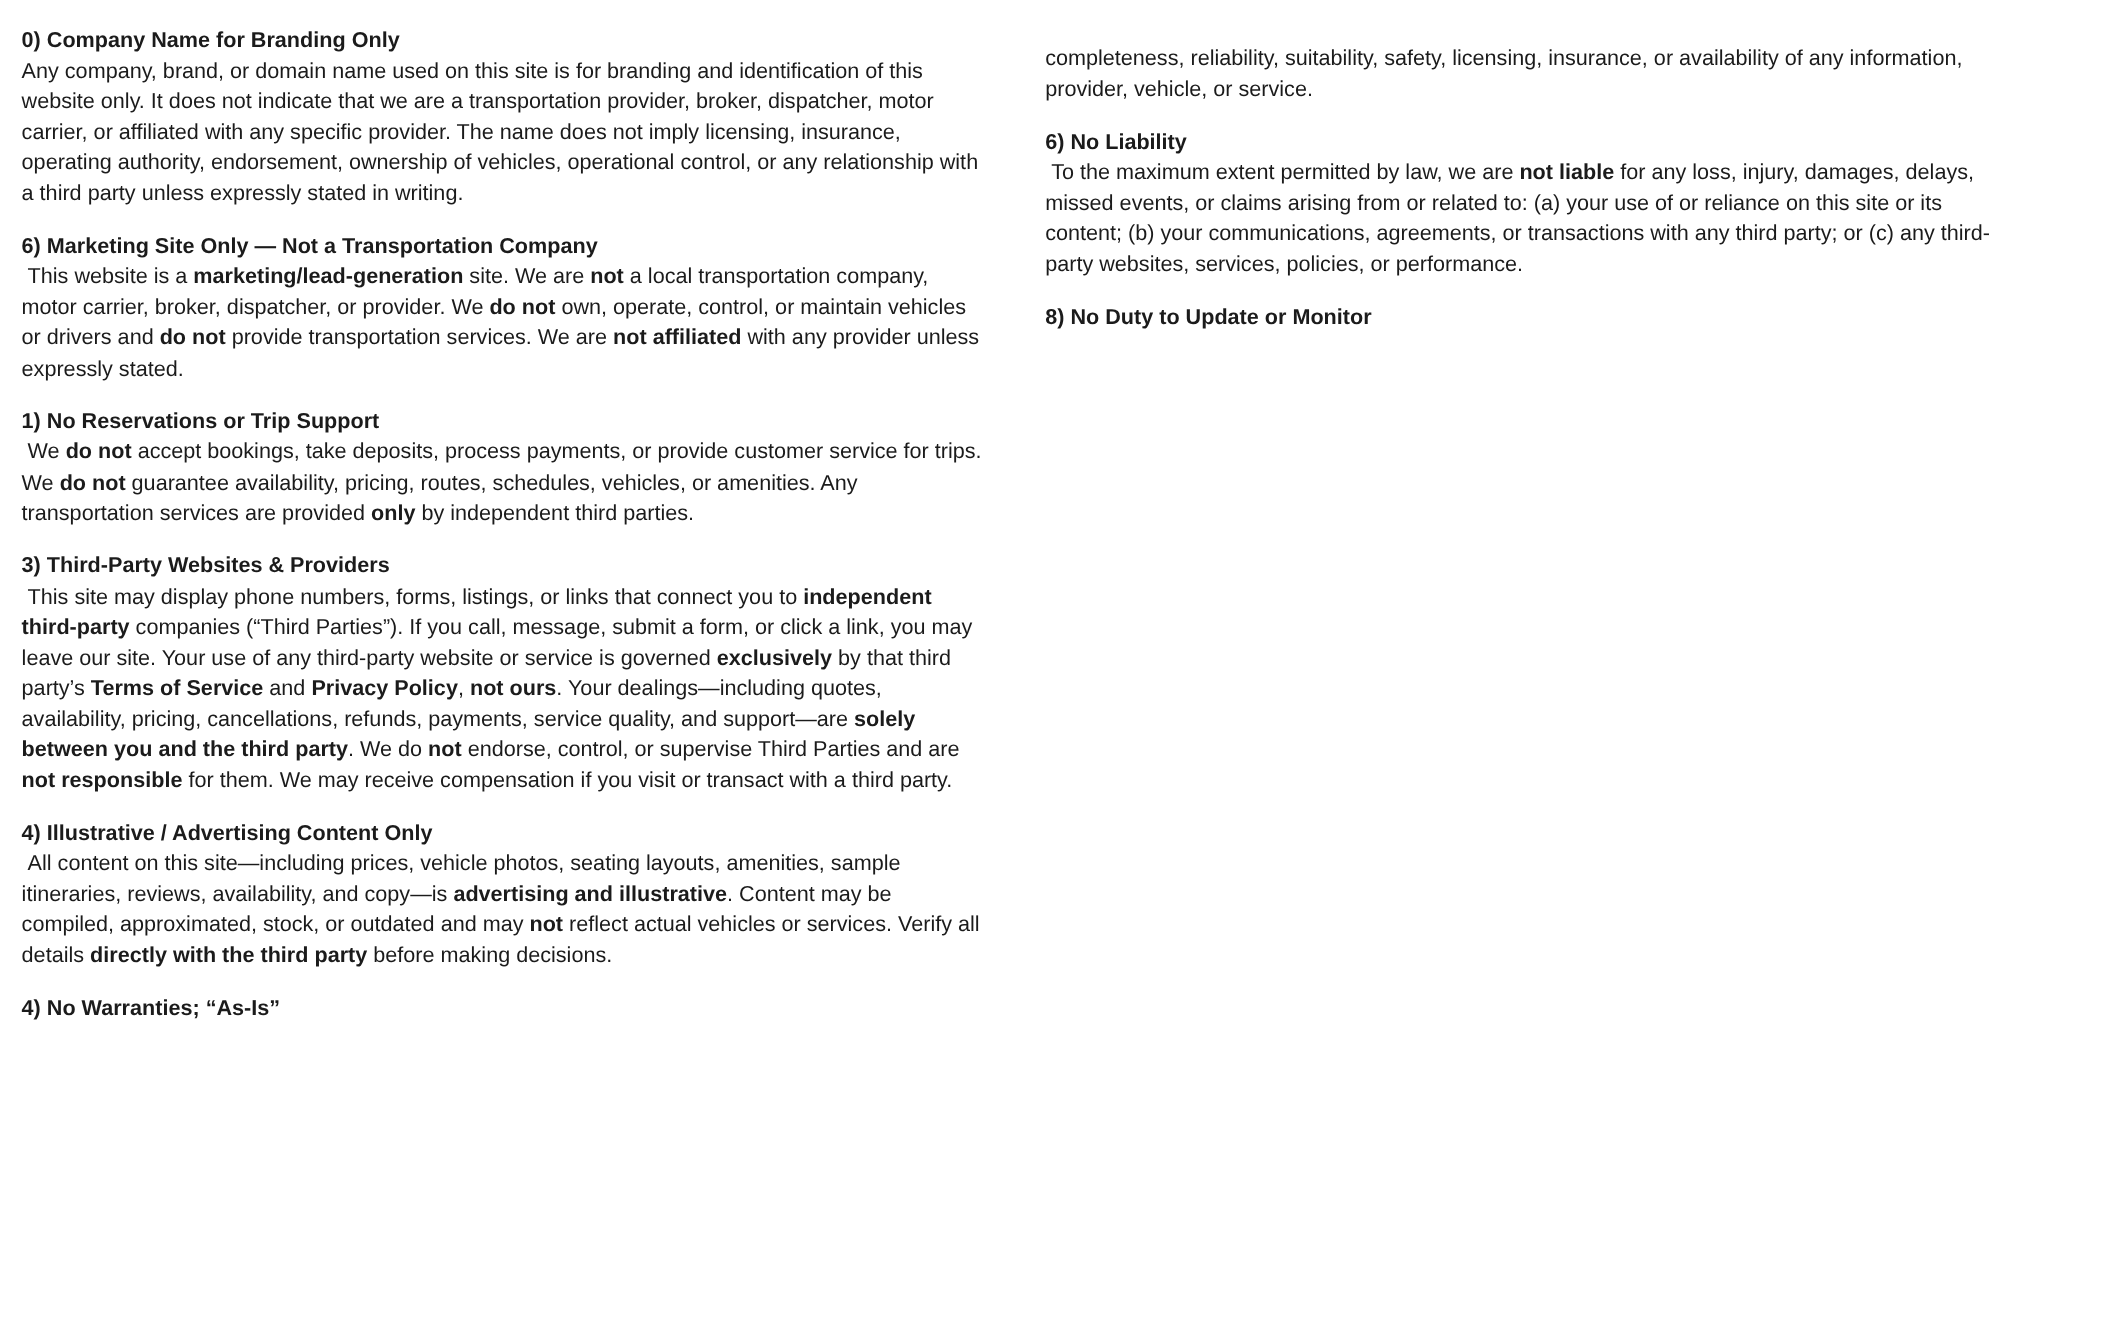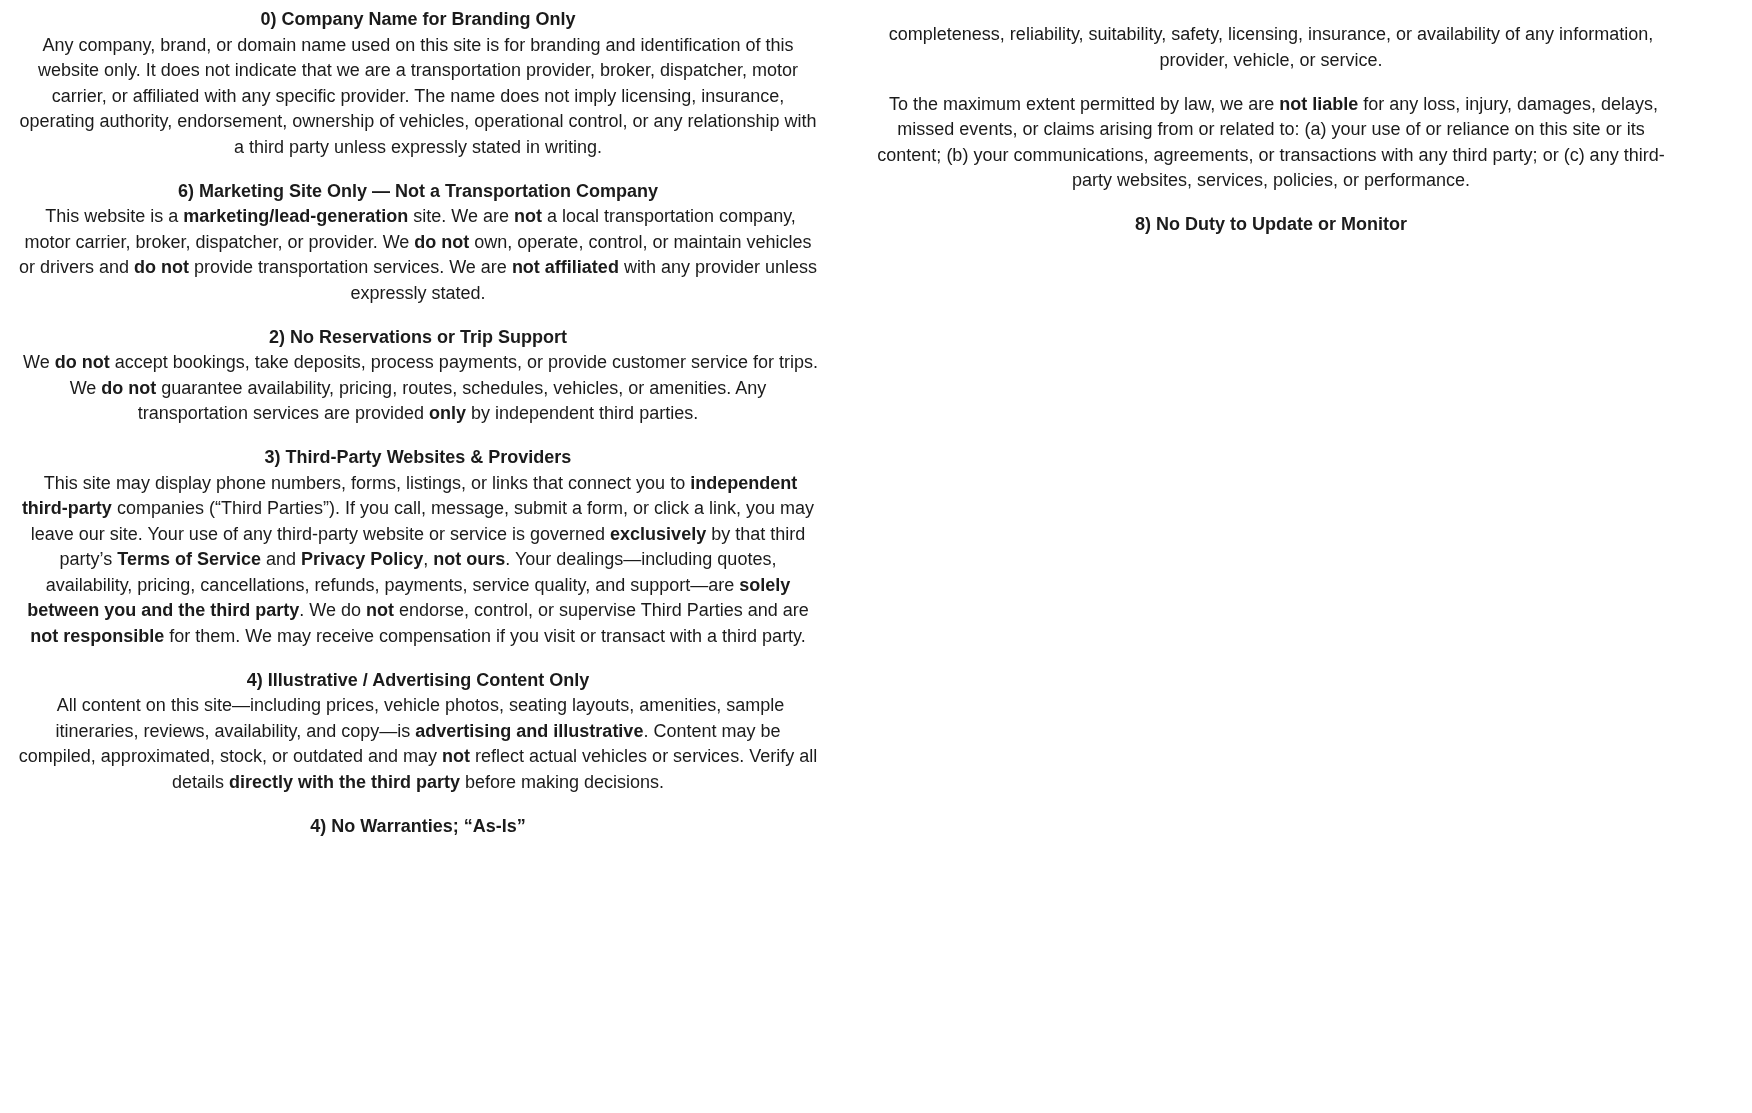--- a/index.html
+++ b/index.html
@@ -6,24 +6,23 @@
     margin: 0;
     padding: 0;
   }
   .page {
     width: 1752px;
     height: 997px;
     box-sizing: border-box;
     background: var(--page-bg, #ffffff);
     color: var(--page-fg, #1b1b1b);
     font-family: "Liberation Sans", "DejaVu Sans", sans-serif;
-    padding: 7px 9px 0 18px;
+    padding: 21px 9px 0 18px;
     display: flex;
     overflow: hidden;
-    text-align: center;
   }
   .column {
     flex: 0 0 800px;
     width: 800px;
   }
   .column + .column {
     margin-left: 53px;
   }
   .column-right {
     padding-top: 15px;
@@ -57,39 +56,40 @@
   <div class="column column-left">
       <section class="section">
         <h2 class="section-heading">0) Company Name for Branding Only</h2>
         <p class="section-body">Any company, brand, or domain name used on this site is for branding and identification of this website only. It does not indicate that we are a transportation provider, broker, dispatcher, motor carrier, or affiliated with any specific provider. The name does not imply licensing, insurance, operating authority, endorsement, ownership of vehicles, operational control, or any relationship with a third party unless expressly stated in writing.</p>
       </section>
       <section class="section">
         <h2 class="section-heading">6) Marketing Site Only — Not a Transportation Company</h2>
         <p class="section-body"> This website is a <strong>marketing/lead-generation</strong> site. We are <strong>not</strong> a local transportation company, motor carrier, broker, dispatcher, or provider. We <strong>do not</strong> own, operate, control, or maintain vehicles or drivers and <strong>do not</strong> provide transportation services. We are <strong>not affiliated</strong> with any provider unless expressly stated.</p>
       </section>
       <section class="section">
-        <h2 class="section-heading">2) No Reservations or Trip Support</h2>
+        <h2 class="section-heading">1) No Reservations or Trip Support</h2>
         <p class="section-body"> We <strong>do not</strong> accept bookings, take deposits, process payments, or provide customer service for trips. We <strong>do not</strong> guarantee availability, pricing, routes, schedules, vehicles, or amenities. Any transportation services are provided <strong>only</strong> by independent third parties.</p>
       </section>
       <section class="section">
         <h2 class="section-heading">3) Third-Party Websites &amp; Providers</h2>
         <p class="section-body"> This site may display phone numbers, forms, listings, or links that connect you to <strong>independent third-party</strong> companies (“Third Parties”). If you call, message, submit a form, or click a link, you may leave our site. Your use of any third-party website or service is governed <strong>exclusively</strong> by that third party’s <strong>Terms of Service</strong> and <strong>Privacy Policy</strong>, <strong>not ours</strong>. Your dealings—including quotes, availability, pricing, cancellations, refunds, payments, service quality, and support—are <strong>solely between you and the third party</strong>. We do <strong>not</strong> endorse, control, or supervise Third Parties and are <strong>not responsible</strong> for them. We may receive compensation if you visit or transact with a third party.</p>
       </section>
       <section class="section">
         <h2 class="section-heading">4) Illustrative / Advertising Content Only</h2>
         <p class="section-body"> All content on this site—including prices, vehicle photos, seating layouts, amenities, sample itineraries, reviews, availability, and copy—is <strong>advertising and illustrative</strong>. Content may be compiled, approximated, stock, or outdated and may <strong>not</strong> reflect actual vehicles or services. Verify all details <strong>directly with the third party</strong> before making decisions.</p>
       </section>
       <section class="section">
         <h2 class="section-heading">4) No Warranties; “As-Is”</h2>
       </section>
     </div>
   <div class="column column-right">
       <section class="section">
         <p class="section-body">completeness, reliability, suitability, safety, licensing, insurance, or availability of any information, provider, vehicle, or service.</p>
       </section>
       <section class="section">
+        <h2 class="section-heading">6) No Liability</h2>
         <p class="section-body"> To the maximum extent permitted by law, we are <strong>not liable</strong> for any loss, injury, damages, delays, missed events, or claims arising from or related to: (a) your use of or reliance on this site or its content; (b) your communications, agreements, or transactions with any third party; or (c) any third-party websites, services, policies, or performance.</p>
       </section>
       <section class="section">
         <h2 class="section-heading">8) No Duty to Update or Monitor</h2>
       </section>
     </div>
 </main>
 
 </body></html>

